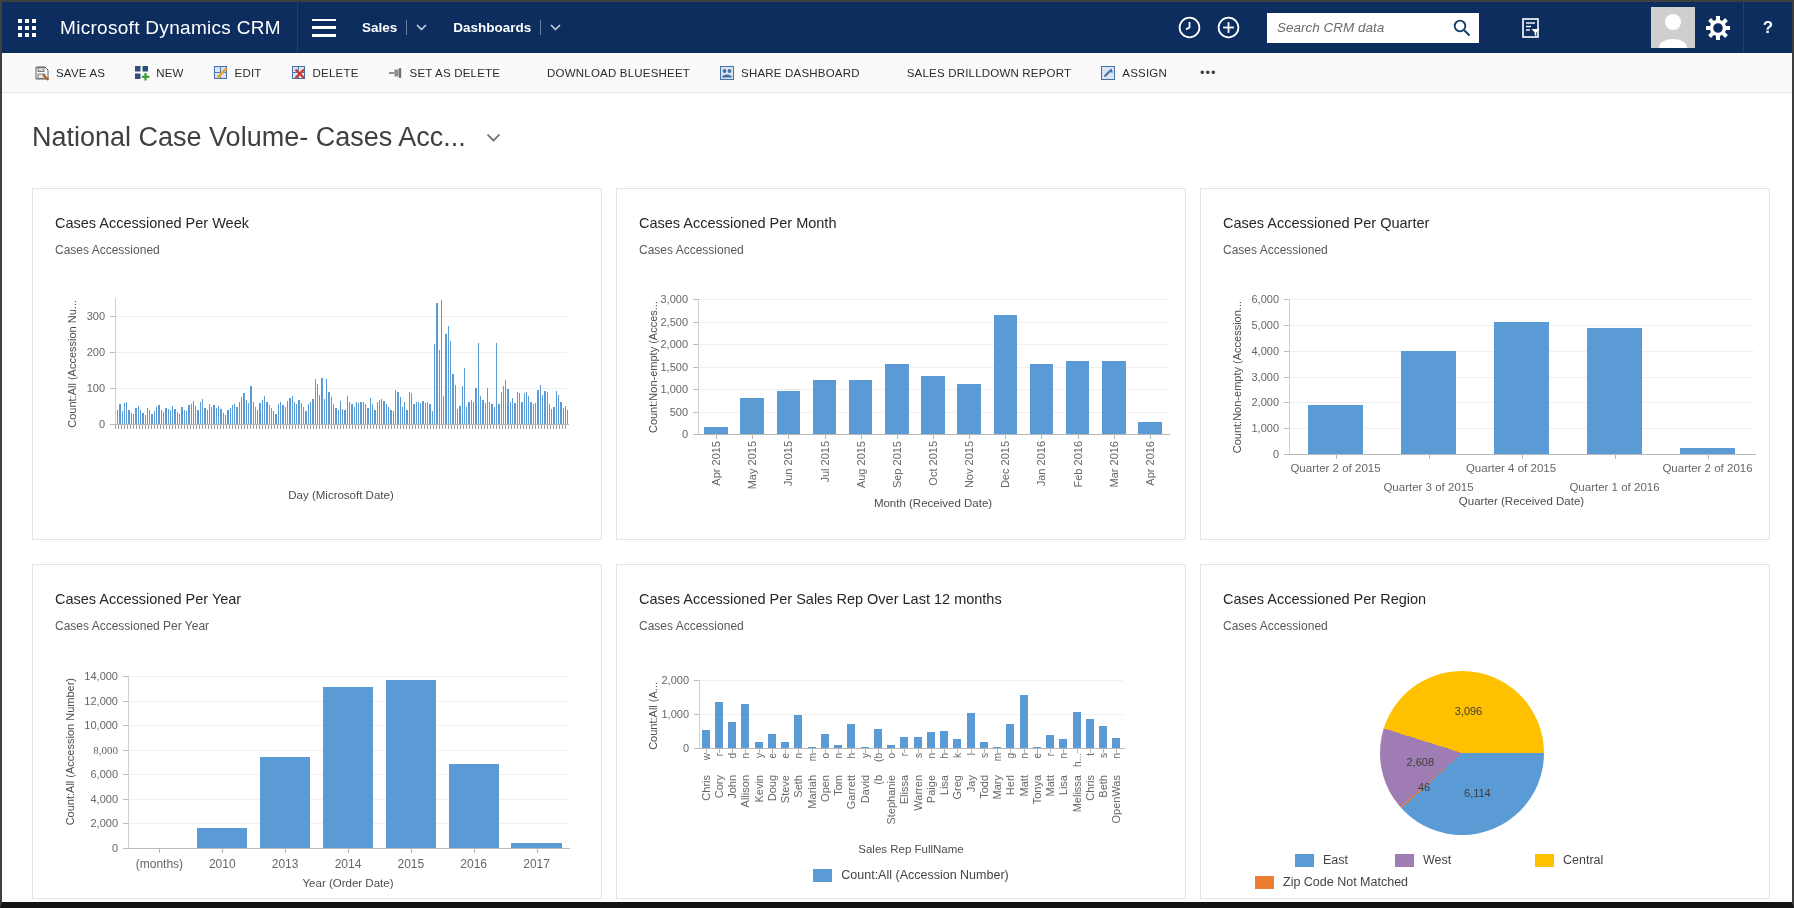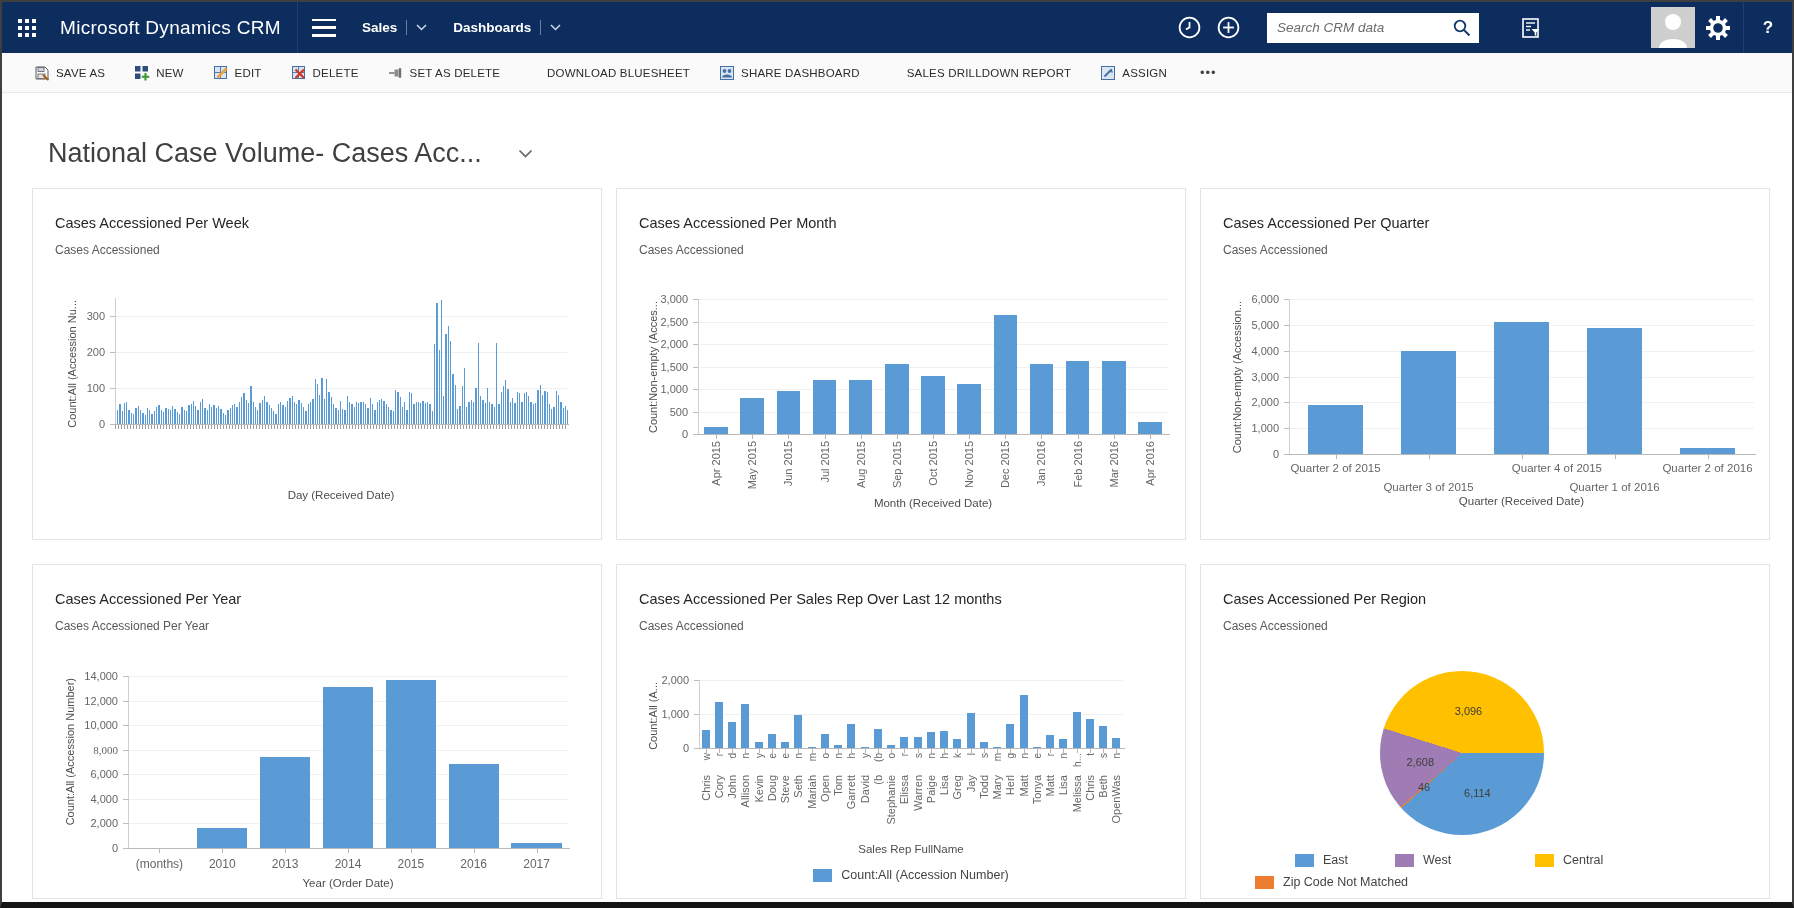--- a/index.html
+++ b/index.html
@@ -32,21 +32,21 @@
   .help{font-size:17px;font-weight:bold;color:#fff;width:48px;text-align:center;cursor:pointer;}
   
   .cmdbar{position:absolute;left:0;top:51px;width:100%;height:40px;background:#fafafa;
     border-bottom:1px solid #e8e8e8;display:flex;align-items:center;padding-left:32px;box-sizing:border-box;}
   .cmd-item{display:flex;align-items:center;gap:6px;margin-right:29px;font-size:11.5px;color:#2b2b2b;
     letter-spacing:.2px;cursor:pointer;white-space:nowrap;}
   .cmd-item.gap{margin-left:18px;}
   .cmd-more{font-size:13px;color:#444;letter-spacing:1px;cursor:pointer;margin-left:4px;}
   
   .page-title{position:absolute;left:30px;top:120px;display:flex;align-items:center;gap:20px;}
-  .page-title h1{margin:16px;font-size:27px;font-weight:300;color:#404040;}
+  .page-title h1{margin:0;font-size:27px;font-weight:300;color:#404040;}
   
   .panel{position:absolute;width:570px;background:#fff;border:1px solid #e3e3e3;box-sizing:border-box;}
   .r1{top:186px;height:352px;} .r2{top:562px;height:335px;}
   .cA{left:30px;} .cB{left:614px;} .cC{left:1198px;}
   .chart-title{position:absolute;left:22px;top:26px;font-size:14.5px;color:#262626;}
   .chart-sub{position:absolute;left:22px;top:54px;font-size:12px;color:#595959;}
   .chart-root{position:absolute;left:0;top:0;width:100%;height:100%;}
   
   .bar{position:absolute;background:#5b9bd5;cursor:pointer;}
   .gline{position:absolute;height:1px;background:#f0f0f0;}
@@ -268,21 +268,21 @@
       <div class="tickdash" style="left: 77px; top: 199px; width: 5px;"></div>
       <div class="gline" style="left: 82px; top: 199px; width: 452px;"></div>
       <div class="ytick" style="left: 12px; top: 157px; width: 60px;">200</div>
       <div class="tickdash" style="left: 77px; top: 163px; width: 5px;"></div>
       <div class="gline" style="left: 82px; top: 163px; width: 452px;"></div>
       <div class="ytick" style="left: 12px; top: 121px; width: 60px;">300</div>
       <div class="tickdash" style="left: 77px; top: 127px; width: 5px;"></div>
       <div class="gline" style="left: 82px; top: 127px; width: 452px;"></div>
       <div class="axis-y" style="left: 82px; top: 109px; height: 126px;"></div>
       <div class="axis-x" style="left: 82px; top: 235px; width: 454px;"></div>
-      <div class="xtitle" style="left: 82px; top: 300px; width: 452px;">Day (Received Date)</div>
+      <div class="xtitle" style="left: 82px; top: 300px; width: 452px;">Day (Microsoft Date)</div>
       <div class="dense" style="left: 84px; top: 109px; width: 452px; height: 126px;">
         <i style="height: 14.4px;"></i>
         <i style="height: 19.8px;"></i>
         <i style="height: 12.6px;"></i>
         <i style="height: 20.88px;"></i>
         <i style="height: 21.6px;"></i>
         <i style="height: 14.4px;"></i>
         <i style="height: 10.8px;"></i>
         <i style="height: 10.08px;"></i>
         <i style="height: 16.2px;"></i>
@@ -576,21 +576,21 @@
       <div class="axis-x" style="left: 88px; top: 265px; width: 467px;"></div>
       <div class="xtitle" style="left: 88px; top: 306px; width: 465px;">Quarter (Received Date)</div>
       <div class="bar" style="left: 106.6px; top: 215.917px; width: 55.8px; height: 49.0833px; background: rgb(91, 155, 213);"></div>
       <div class="catdash" style="left: 134.5px; top: 266px;"></div>
       <div class="xlab" style="left: 59.5px; top: 273px; width: 150px;">Quarter 2 of 2015</div>
       <div class="bar" style="left: 199.6px; top: 162.183px; width: 55.8px; height: 102.817px; background: rgb(91, 155, 213);"></div>
       <div class="catdash" style="left: 227.5px; top: 266px;"></div>
       <div class="xlab" style="left: 152.5px; top: 292px; width: 150px;">Quarter 3 of 2015</div>
       <div class="bar" style="left: 292.6px; top: 133.25px; width: 55.8px; height: 131.75px; background: rgb(91, 155, 213);"></div>
       <div class="catdash" style="left: 320.5px; top: 266px;"></div>
-      <div class="xlab" style="left: 251px; top: 273px; width: 150px; text-align: right;">Quarter 4 of 2015</div>
+      <div class="xlab" style="left: 235px; top: 273px; width: 150px;">Quarter 4 of 2015</div>
       <div class="bar" style="left: 385.6px; top: 139.192px; width: 55.8px; height: 125.808px; background: rgb(91, 155, 213);"></div>
       <div class="catdash" style="left: 413.5px; top: 266px;"></div>
       <div class="xlab" style="left: 338.5px; top: 292px; width: 150px;">Quarter 1 of 2016</div>
       <div class="bar" style="left: 478.6px; top: 258.8px; width: 55.8px; height: 6.2px; background: rgb(91, 155, 213);"></div>
       <div class="catdash" style="left: 506.5px; top: 266px;"></div>
       <div class="xlab" style="left: 431.5px; top: 273px; width: 150px;">Quarter 2 of 2016</div>
     </div>
 </div>
 <div class="panel r2 cA">
   <div class="chart-title">Cases Accessioned Per Year</div>

